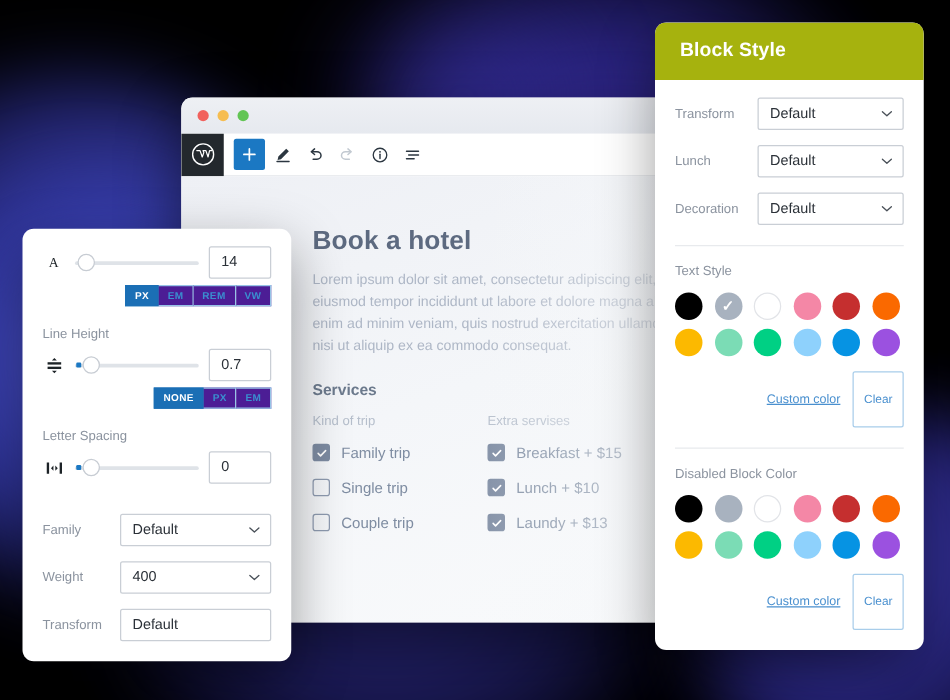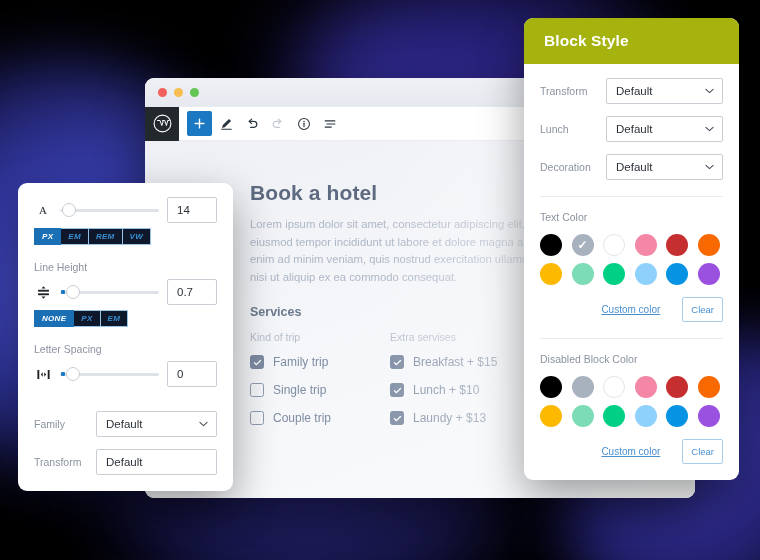--- a/index.html
+++ b/index.html
@@ -140,26 +140,26 @@
   .slider .tick { position: absolute; width: 4px; height: 4px; background: #1b78c3; border-radius: 1px; }
   .slider .knob {
     position: absolute; width: 14px; height: 14px; border-radius: 50%;
     background: #fff; border: 1.4px solid #c7ccd3;
   }
   .num-box {
     width: 50px; height: 26px; border: 1px solid #c9ced5; border-radius: 2px;
     font-size: 11.5px; color: #2b3138; display: flex; align-items: center;
     padding-left: 9px; background: #fff; flex: 0 0 auto;
   }
-  .unit-row { display: flex; margin-top: 5px; font-style: italic; }
+  .unit-row { display: flex; justify-content: flex-end; margin-top: 5px; }
   .units { display: flex; }
   .unit {
     border: 1px solid #97c4e6; border-left: none;
     font-size: 8px; font-weight: 700; color: #3a8fd0;
-    padding: 3px 7px; background: #0f172a; letter-spacing: .3px;
+    padding: 3px 7px; background: #4c1d95; letter-spacing: .3px;
   }
   .unit:first-child { border-left: 1px solid #97c4e6; }
   .unit.active { background: #1b6fb5; color: #fff; border-color: #1b6fb5; }
   .spacer-16 { height: 16px; }
   .spacer-12 { height: 12px; }
 
   .sel-row { display: flex; align-items: center; margin-top: 12px; }
   .sel-label { font-size: 10.5px; color: #8b939f; width: 62px; flex: 0 0 auto; }
   .select {
     flex: 1 1 auto; height: 26px; border: 1px solid #c9ced5; border-radius: 2px;
@@ -176,26 +176,26 @@
   .divider { height: 1px; background: #e8eaed; margin: 16px 0 14px 0; }
   .sec-title { font-size: 10.5px; color: #8b939f; margin-bottom: 11px; }
   .swatches { display: grid; grid-template-columns: repeat(6, 1fr); gap: 7px 6px; }
   .sw {
     width: 22px; height: 22px; border-radius: 50%;
     display: flex; align-items: center; justify-content: center;
   }
   .sw.ring { border: 1px solid #e2e4e8; }
   .sw .chk { color: #fff; font-size: 12px; line-height: 1; font-weight: 700; }
   .color-actions {
-    display: flex; align-items: center; justify-content: flex-end; gap: 22px; margin-top: 12px;
+    display: flex; align-items: center; justify-content: flex-end; gap: 10px; margin-top: 12px;
   }
   .custom-link { font-size: 10px; color: #4a90cf; text-decoration: underline; }
   .clear-btn {
     font-size: 9.5px; color: #4a90cf; border: 1px solid #a8cdea;
-    border-radius: 2px; padding: 6px 8px; background: #fff;
+    border-radius: 2px; padding: 16px 8px; background: #fff;
   }
 </style>
 </head>
 <body>
 
 <div id="stage">
 
   <div class="blob blob-a"></div>
   <div class="blob blob-c"></div>
   <div class="blob blob-f"></div>
@@ -393,20 +393,31 @@
         <span class="select">
           <span>Default</span>
           <span class="chev">
             <svg width="9" height="6" viewBox="0 0 10 6" aria-hidden="true">
                 <path d="M1 1.2L5 4.8l4-3.6" stroke="#4a5159" stroke-width="1.2" fill="none" stroke-linecap="round" stroke-linejoin="round"></path>
               </svg>
           </span>
         </span>
       </div>
       <div class="sel-row">
+        <span class="sel-label">Weight</span>
+        <span class="select">
+          <span>400</span>
+          <span class="chev">
+            <svg width="9" height="6" viewBox="0 0 10 6" aria-hidden="true">
+                <path d="M1 1.2L5 4.8l4-3.6" stroke="#4a5159" stroke-width="1.2" fill="none" stroke-linecap="round" stroke-linejoin="round"></path>
+              </svg>
+          </span>
+        </span>
+      </div>
+      <div class="sel-row">
         <span class="sel-label">Transform</span>
         <span class="select">
           <span>Default</span>
           <span class="chev">
             
           </span>
         </span>
       </div>
 
     </div>
@@ -445,21 +456,21 @@
           <span class="chev">
             <svg width="9" height="6" viewBox="0 0 10 6" aria-hidden="true">
                 <path d="M1 1.2L5 4.8l4-3.6" stroke="#4a5159" stroke-width="1.2" fill="none" stroke-linecap="round" stroke-linejoin="round"></path>
               </svg>
           </span>
         </span>
       </div>
 
       <div class="divider"></div>
 
-      <div class="sec-title">Text Color</div>
+      <div class="sec-title">Text Style</div>
       <div class="swatches" id="sw-text">
           <span class="sw" style="background: rgb(0, 0, 0);"></span>
           <span class="sw" style="background: rgb(168, 178, 191);">
             <span class="chk">✓</span>
           </span>
           <span class="sw ring" style="background: rgb(255, 255, 255);"></span>
           <span class="sw" style="background: rgb(244, 135, 166);"></span>
           <span class="sw" style="background: rgb(197, 47, 47);"></span>
           <span class="sw" style="background: rgb(250, 105, 0);"></span>
           <span class="sw" style="background: rgb(252, 185, 0);"></span>

